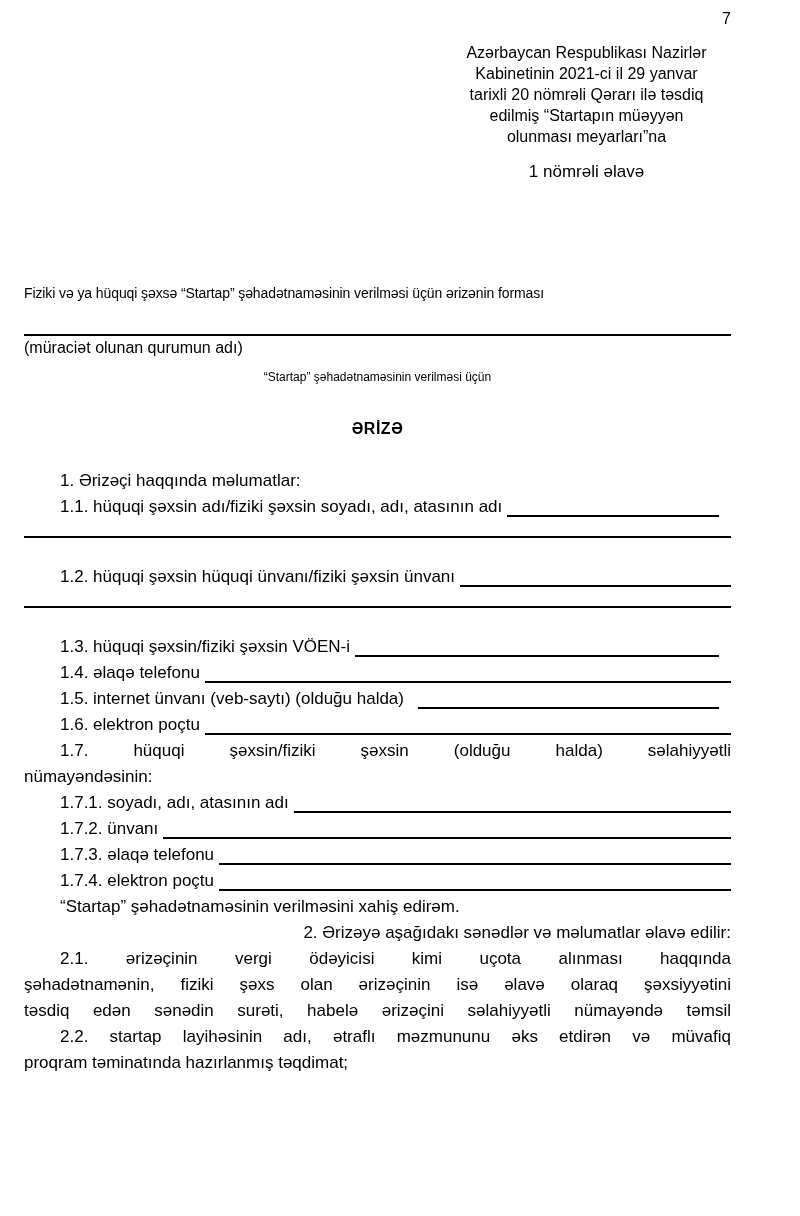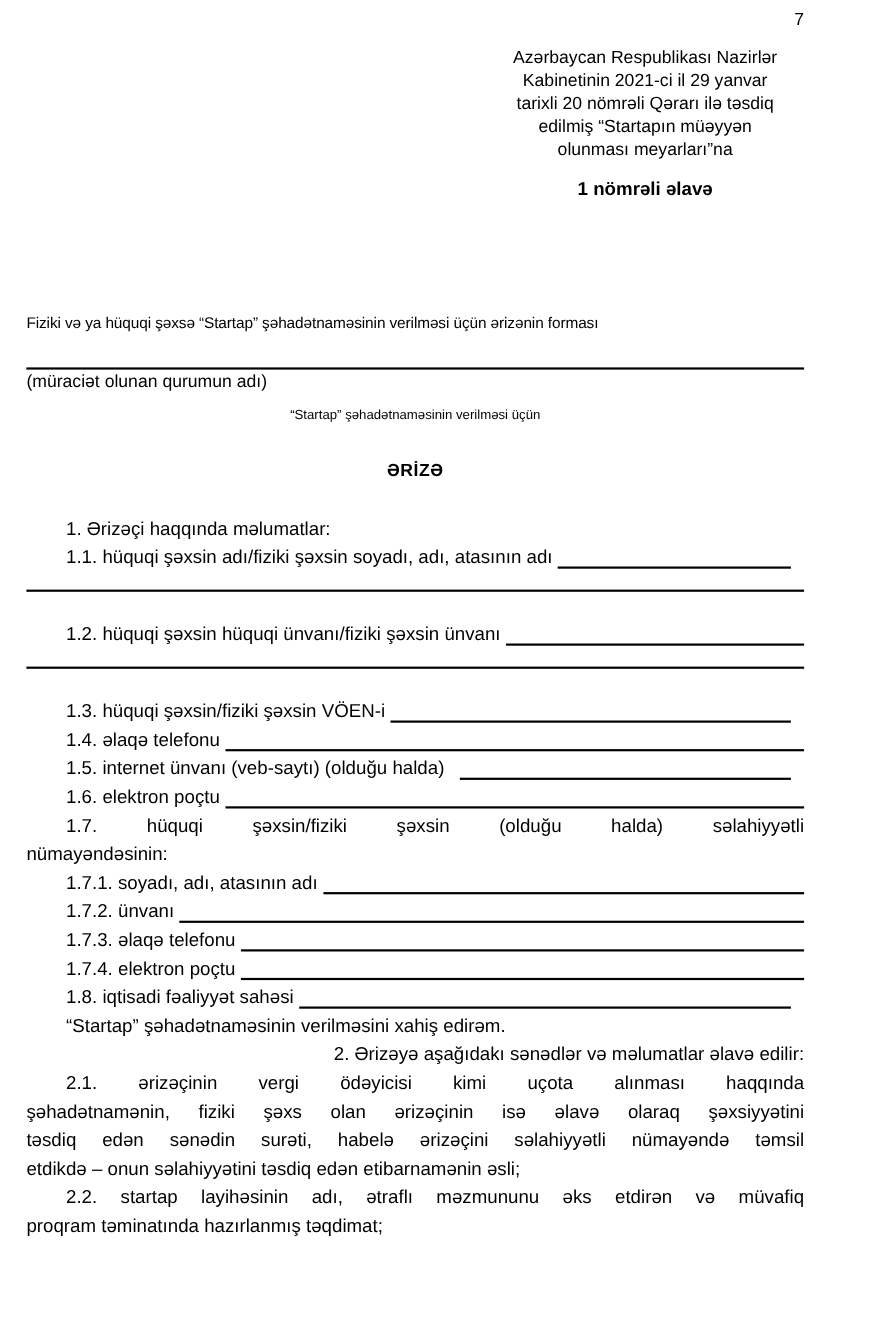--- a/index.html
+++ b/index.html
@@ -26,21 +26,21 @@
     width: 305px;
     margin: 12px -8px 0 auto;
   }
   .approval-line {
     text-align: center;
     font-size: 16px;
     line-height: 21px;
   }
   .annex-label {
     text-align: center;
-    font-weight: bold;
+    font-weight: normal;
     font-size: 17px;
     line-height: 26px;
     margin-top: 12px;
   }
   .form-title {
     margin-top: 95px;
     font-size: 14px;
     line-height: 26px;
     white-space: nowrap;
     letter-spacing: -0.1px;
@@ -175,34 +175,29 @@
   <div class="row">
     <span class="label">1.7.3. əlaqə telefonu</span>
     <span class="fill"></span>
   </div>
 
   <div class="row">
     <span class="label">1.7.4. elektron poçtu</span>
     <span class="fill"></span>
   </div>
 
-  <div class="row">
-    <span class="label">1.8. iqtisadi fəaliyyət sahəsi</span>
-    <span class="fill end-short"></span>
-  </div>
 
   <div class="request-line">“Startap” şəhadətnaməsinin verilməsini xahiş edirəm.</div>
 
   <div class="section-heading" style="margin-top:0;text-align:right;">2. Ərizəyə aşağıdakı sənədlər və məlumatlar əlavə edilir:</div>
 
   <div>
     <div class="jline first">2.1. ərizəçinin vergi ödəyicisi kimi uçota alınması haqqında</div>
     <div class="jline">şəhadətnamənin, fiziki şəxs olan ərizəçinin isə əlavə olaraq şəxsiyyətini</div>
     <div class="jline">təsdiq edən sənədin surəti, habelə ərizəçini səlahiyyətli nümayəndə təmsil</div>
-    <div class="jline last">etdikdə – onun səlahiyyətini təsdiq edən etibarnamənin əsli;</div>
   </div>
 
   <div>
     <div class="jline" style="text-indent:36px;">2.2. startap layihəsinin adı, ətraflı məzmununu əks etdirən və müvafiq</div>
     <div class="jline last">proqram təminatında hazırlanmış təqdimat;</div>
   </div>
 
 </div>
 
 </body></html>

